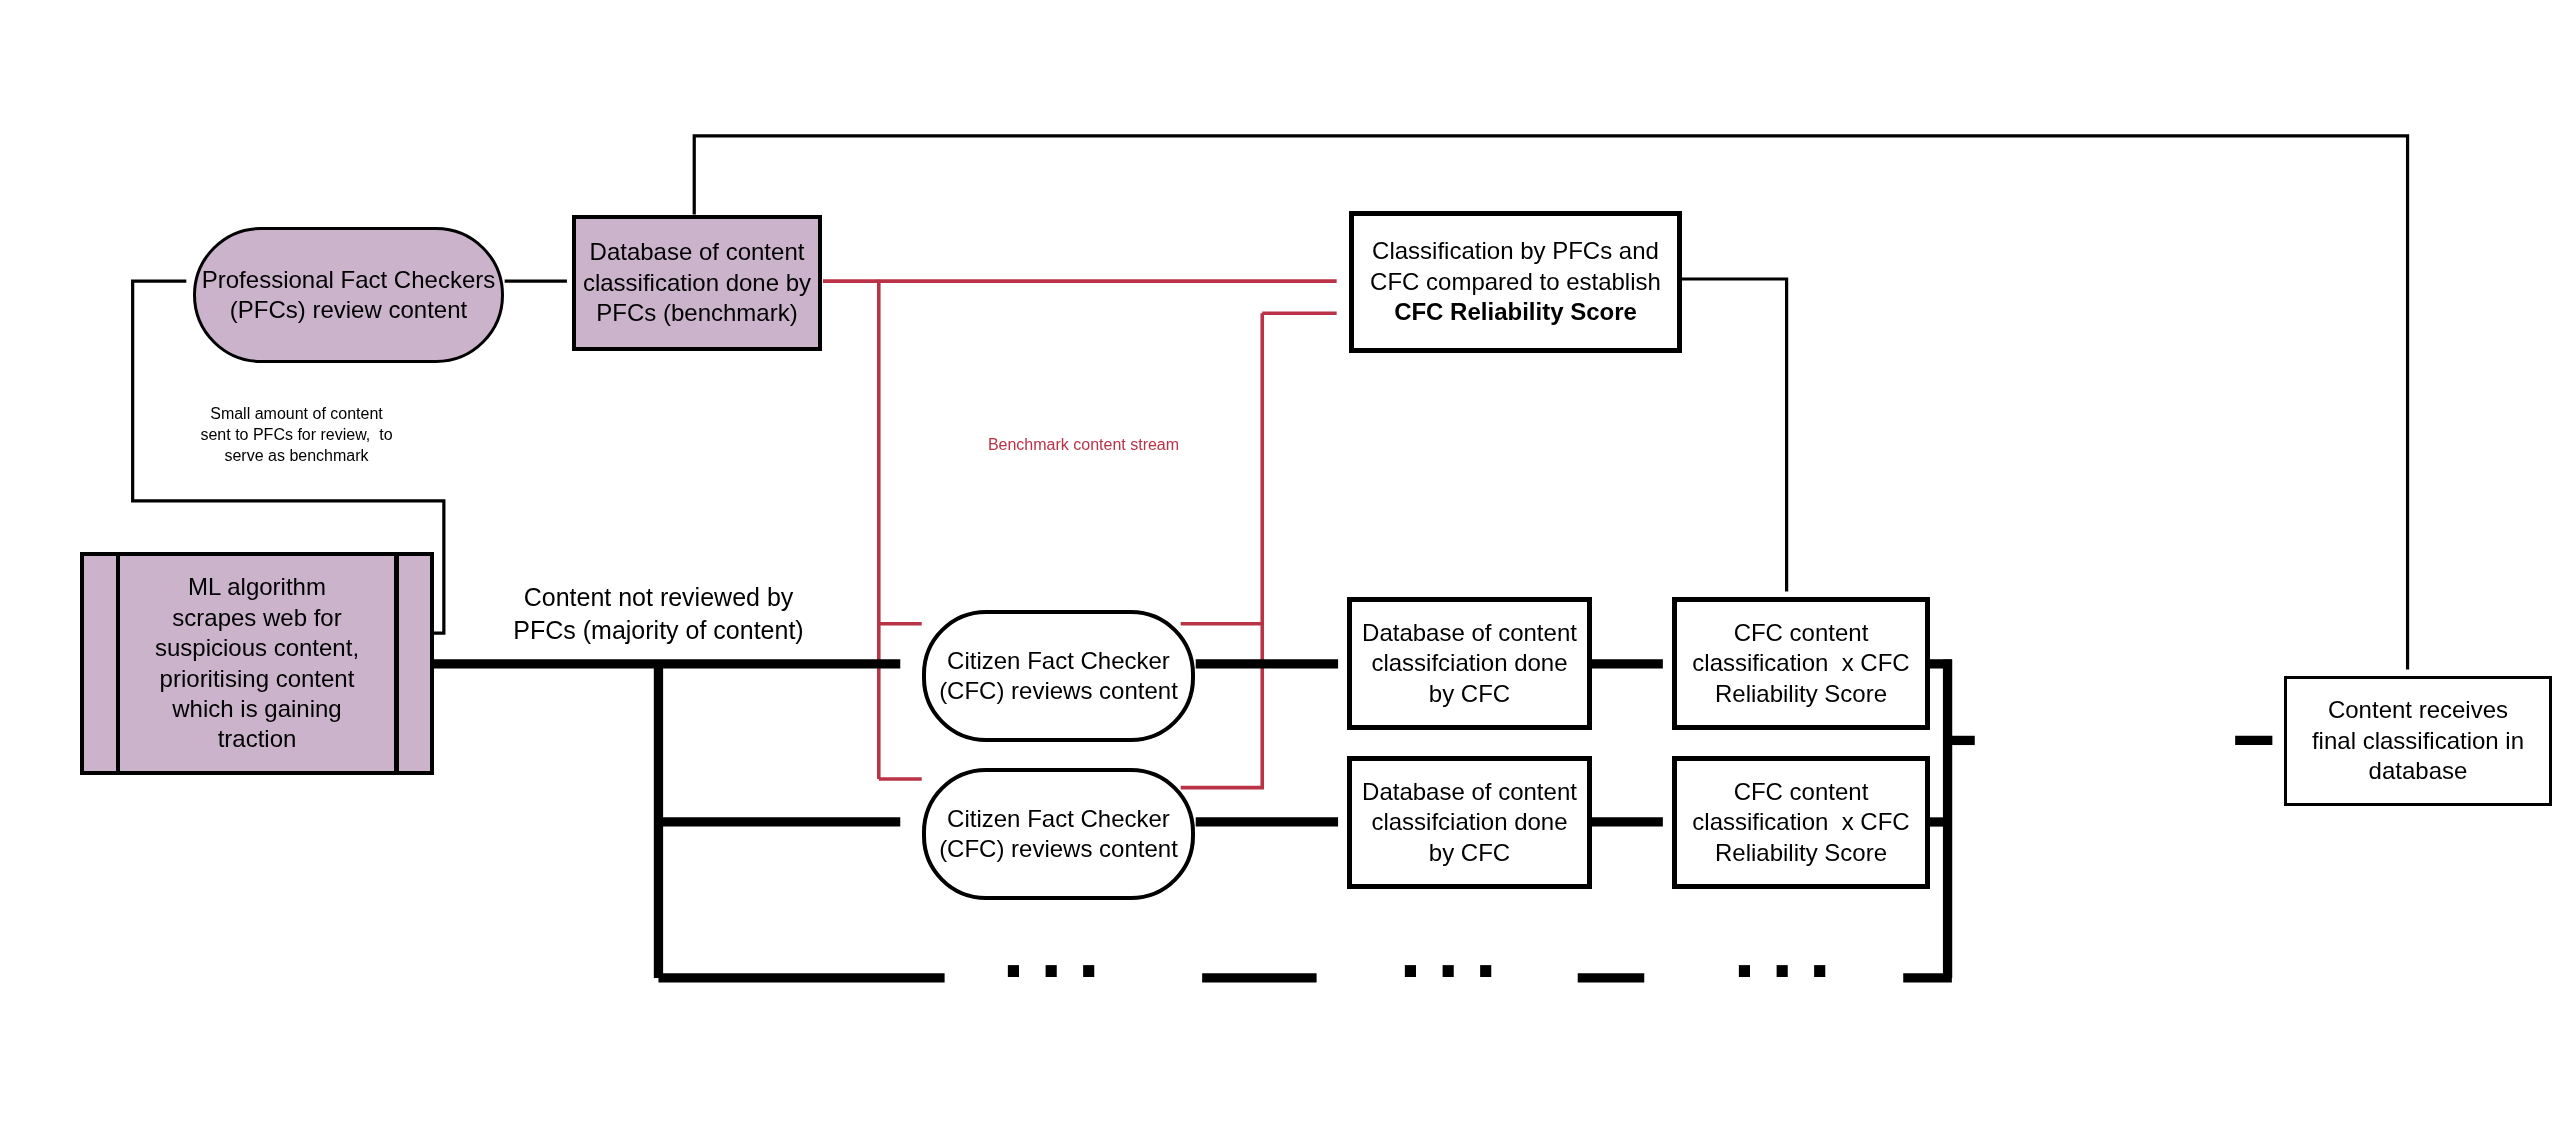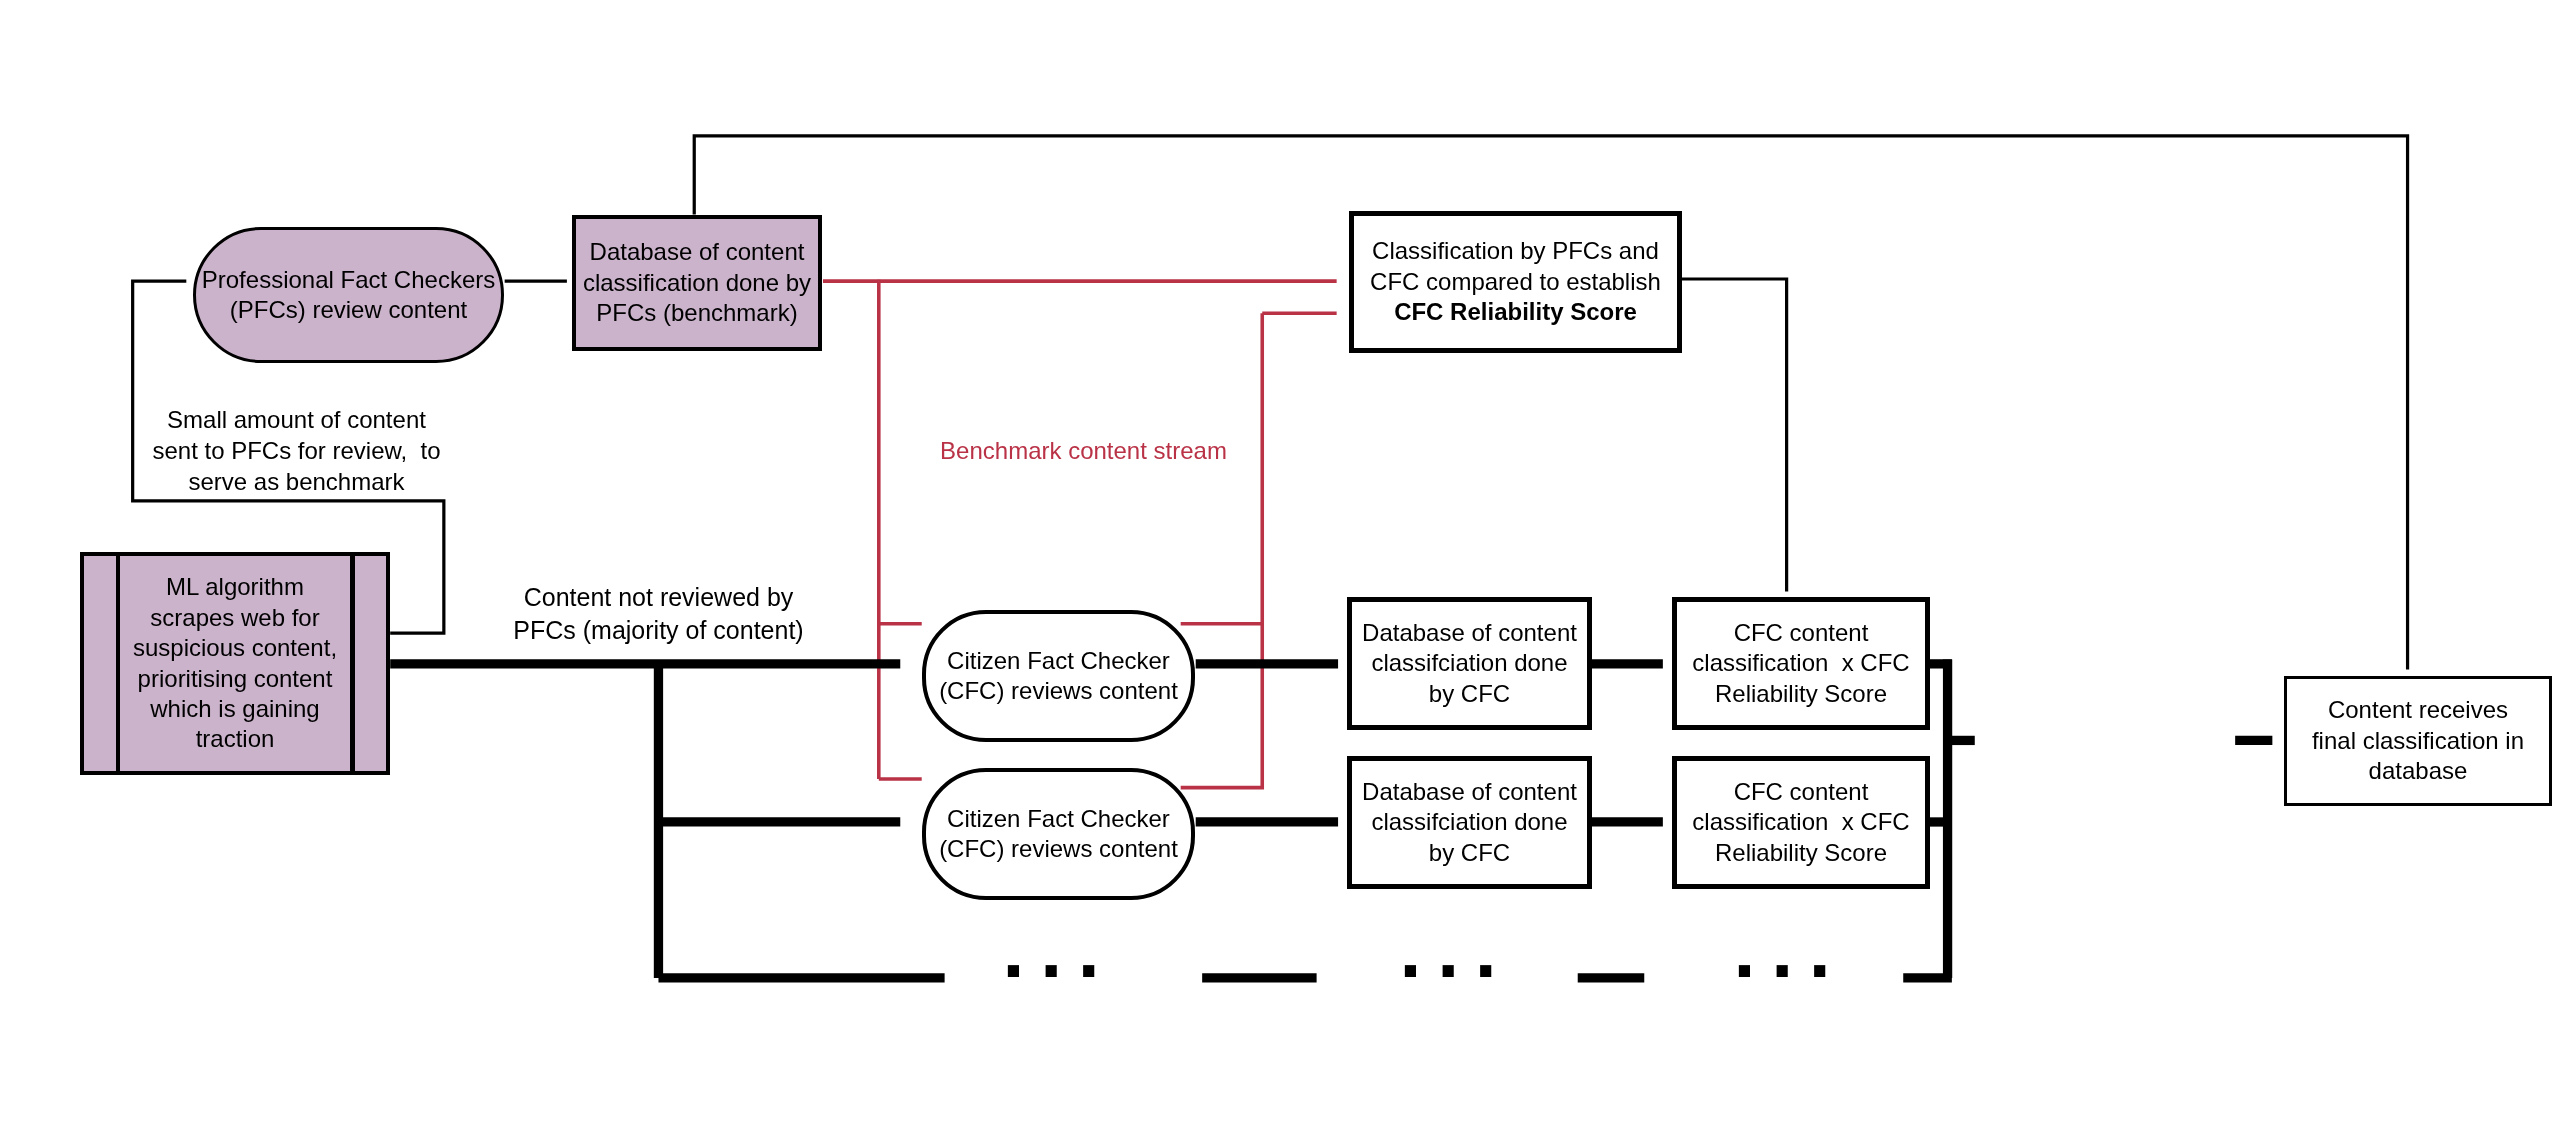--- a/index.html
+++ b/index.html
@@ -28,21 +28,21 @@
     font-size:24px;line-height:1.27;background:#ffffff;
     border:4.3px solid var(--node-border);
   }
   .node.fill{background:var(--node-fill);}
   .node.stadium{border-radius:68px;margin-top:12px;}
   .node.bold-border{border-width:5.7px;}
   .node.thin-border{border-width:3.6px;}
   .inner-col{position:absolute;top:0;bottom:0;width:4.3px;background:var(--node-border);}
   .label{
     position:absolute;text-align:center;white-space:pre-wrap;
-    font-size:24px;line-height:1.3;
+    font-size:16px;line-height:1.3;
   }
   .label.bold{font-weight:normal;font-size:25px;}
   .label.red-text{color:var(--line-red);}
   .dots{
     position:absolute;font-weight:bold;font-size:79px;letter-spacing:15.7px;
     line-height:1;text-align:center;
   }
   .bold-line{font-weight:bold;}
 </style>
 </head>
@@ -109,21 +109,21 @@
     <span>Database of content
 classification done by
 PFCs (benchmark)</span>
   </div>
 
   <div class="node bold-border" style="left:1349px;top:211px;width:333px;height:142px;">
     <span><span>Classification by PFCs and
 CFC compared to establish</span><br><span class="bold-line">CFC Reliability Score</span></span>
   </div>
 
-  <div class="node fill" style="left:80px;top:552px;width:310px;height:223px;padding:0 42px;">
+  <div class="node fill" style="left:80px;top:552px;width:354px;height:223px;padding:0 42px;">
     <div class="inner-col" style="left:31.5px;"></div>
     <div class="inner-col" style="right:31.5px;"></div>
     <span>ML algorithm
 scrapes web for
 suspicious content,
 prioritising content
 which is gaining
 traction</span>
   </div>
 

